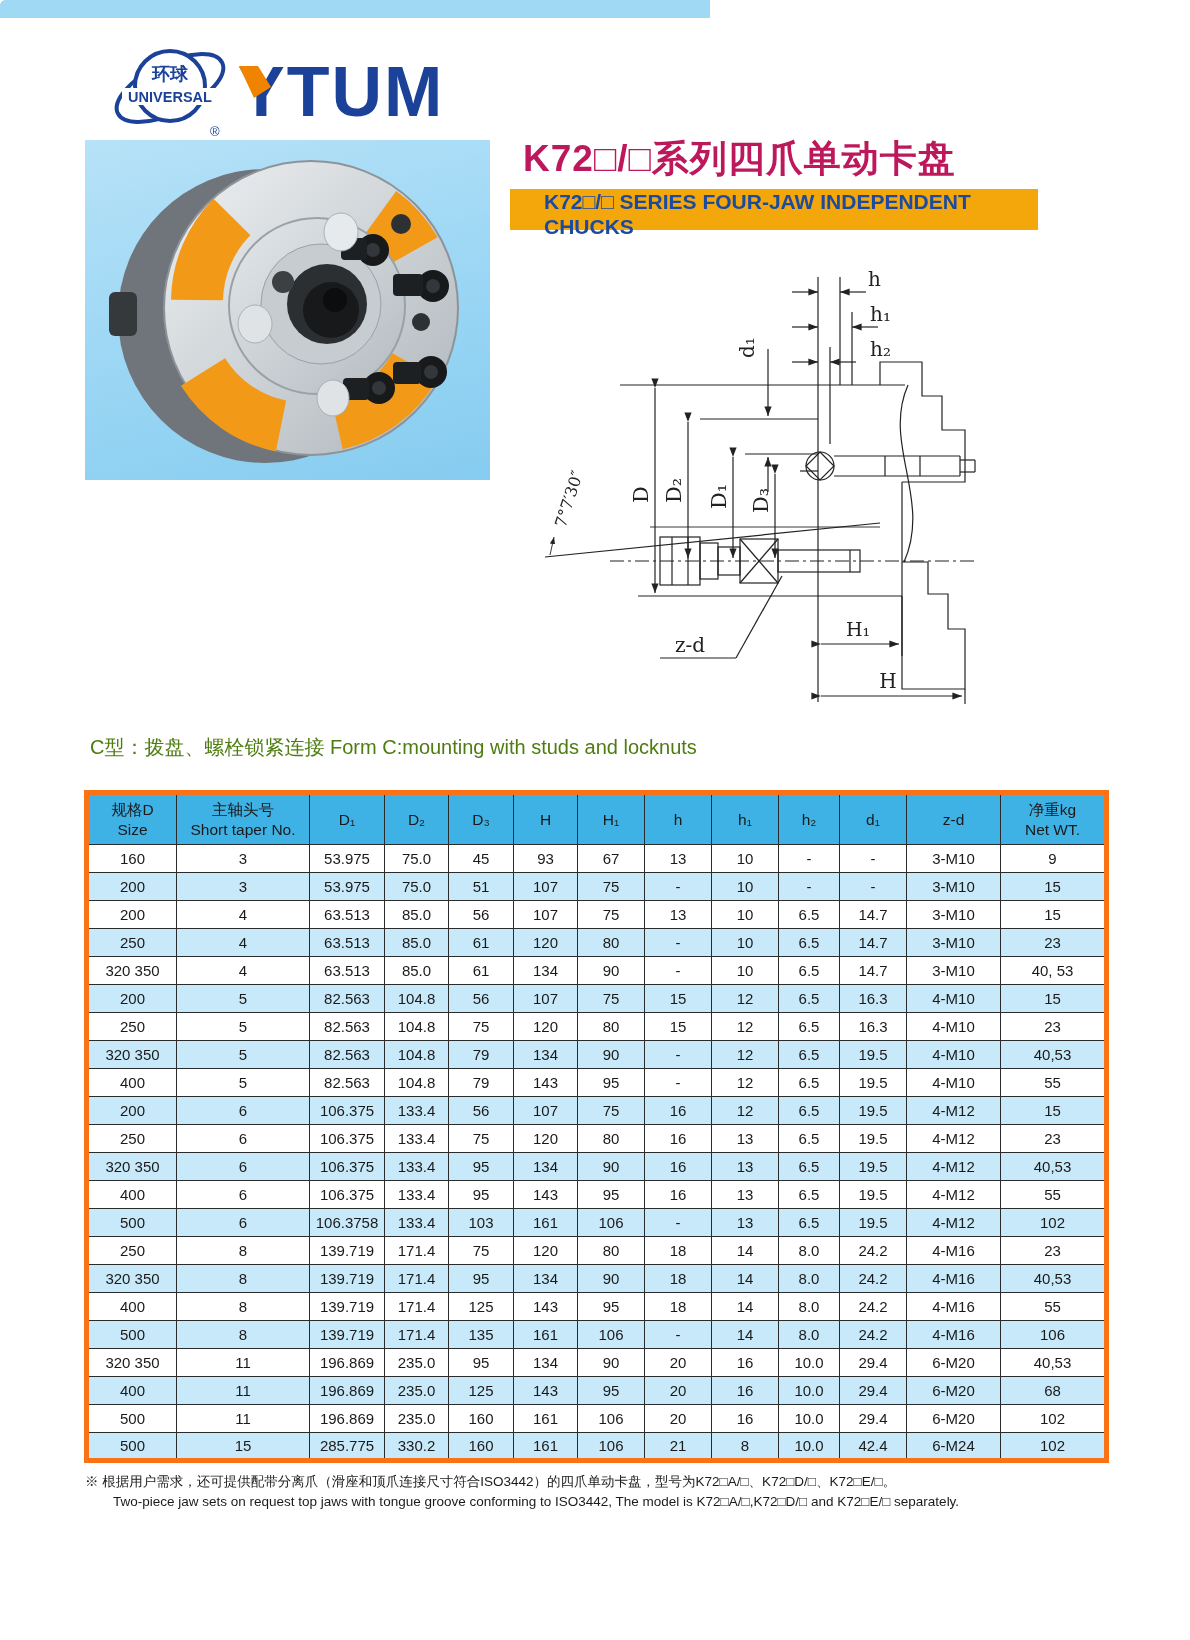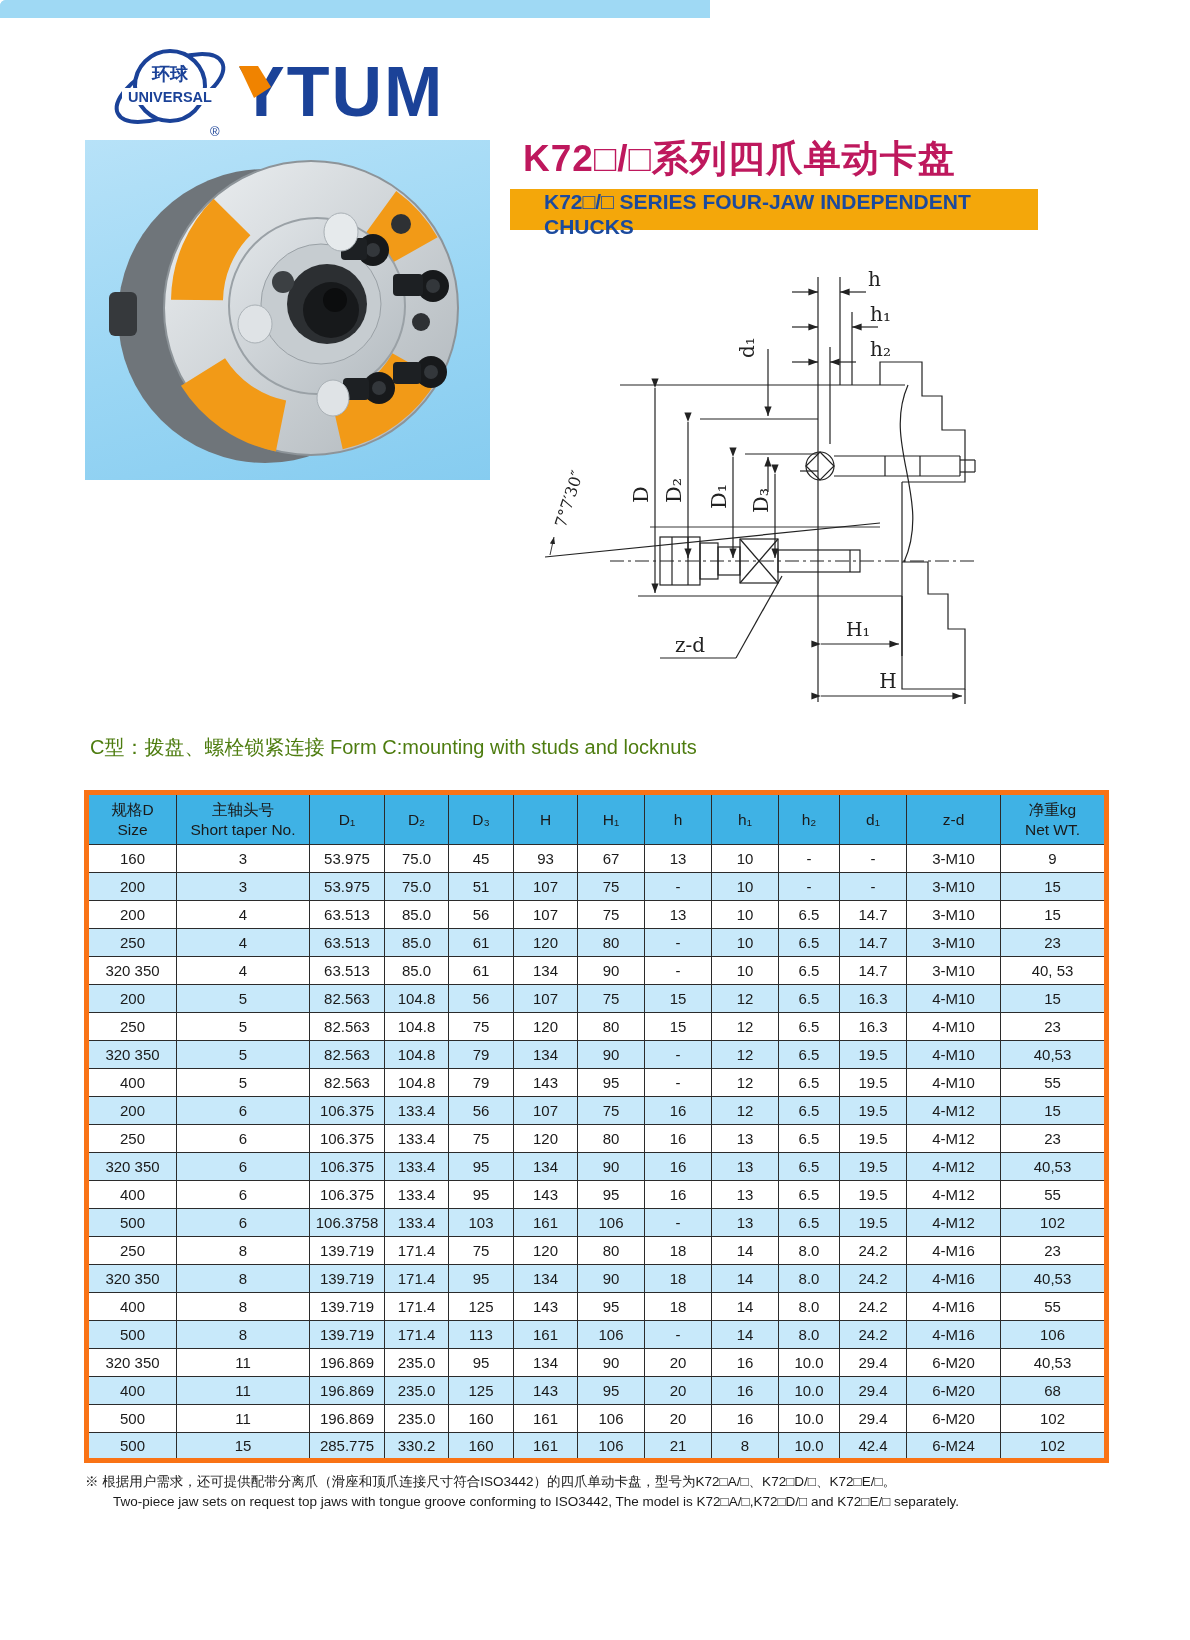--- a/index.html
+++ b/index.html
@@ -521,21 +521,21 @@
           <td>8.0</td>
           <td>24.2</td>
           <td>4-M16</td>
           <td>55</td>
         </tr>
         <tr>
           <td>500</td>
           <td>8</td>
           <td>139.719</td>
           <td>171.4</td>
-          <td>113</td>
+          <td>135</td>
           <td>161</td>
           <td>106</td>
           <td>-</td>
           <td>14</td>
           <td>8.0</td>
           <td>24.2</td>
           <td>4-M16</td>
           <td>106</td>
         </tr>
         <tr>

